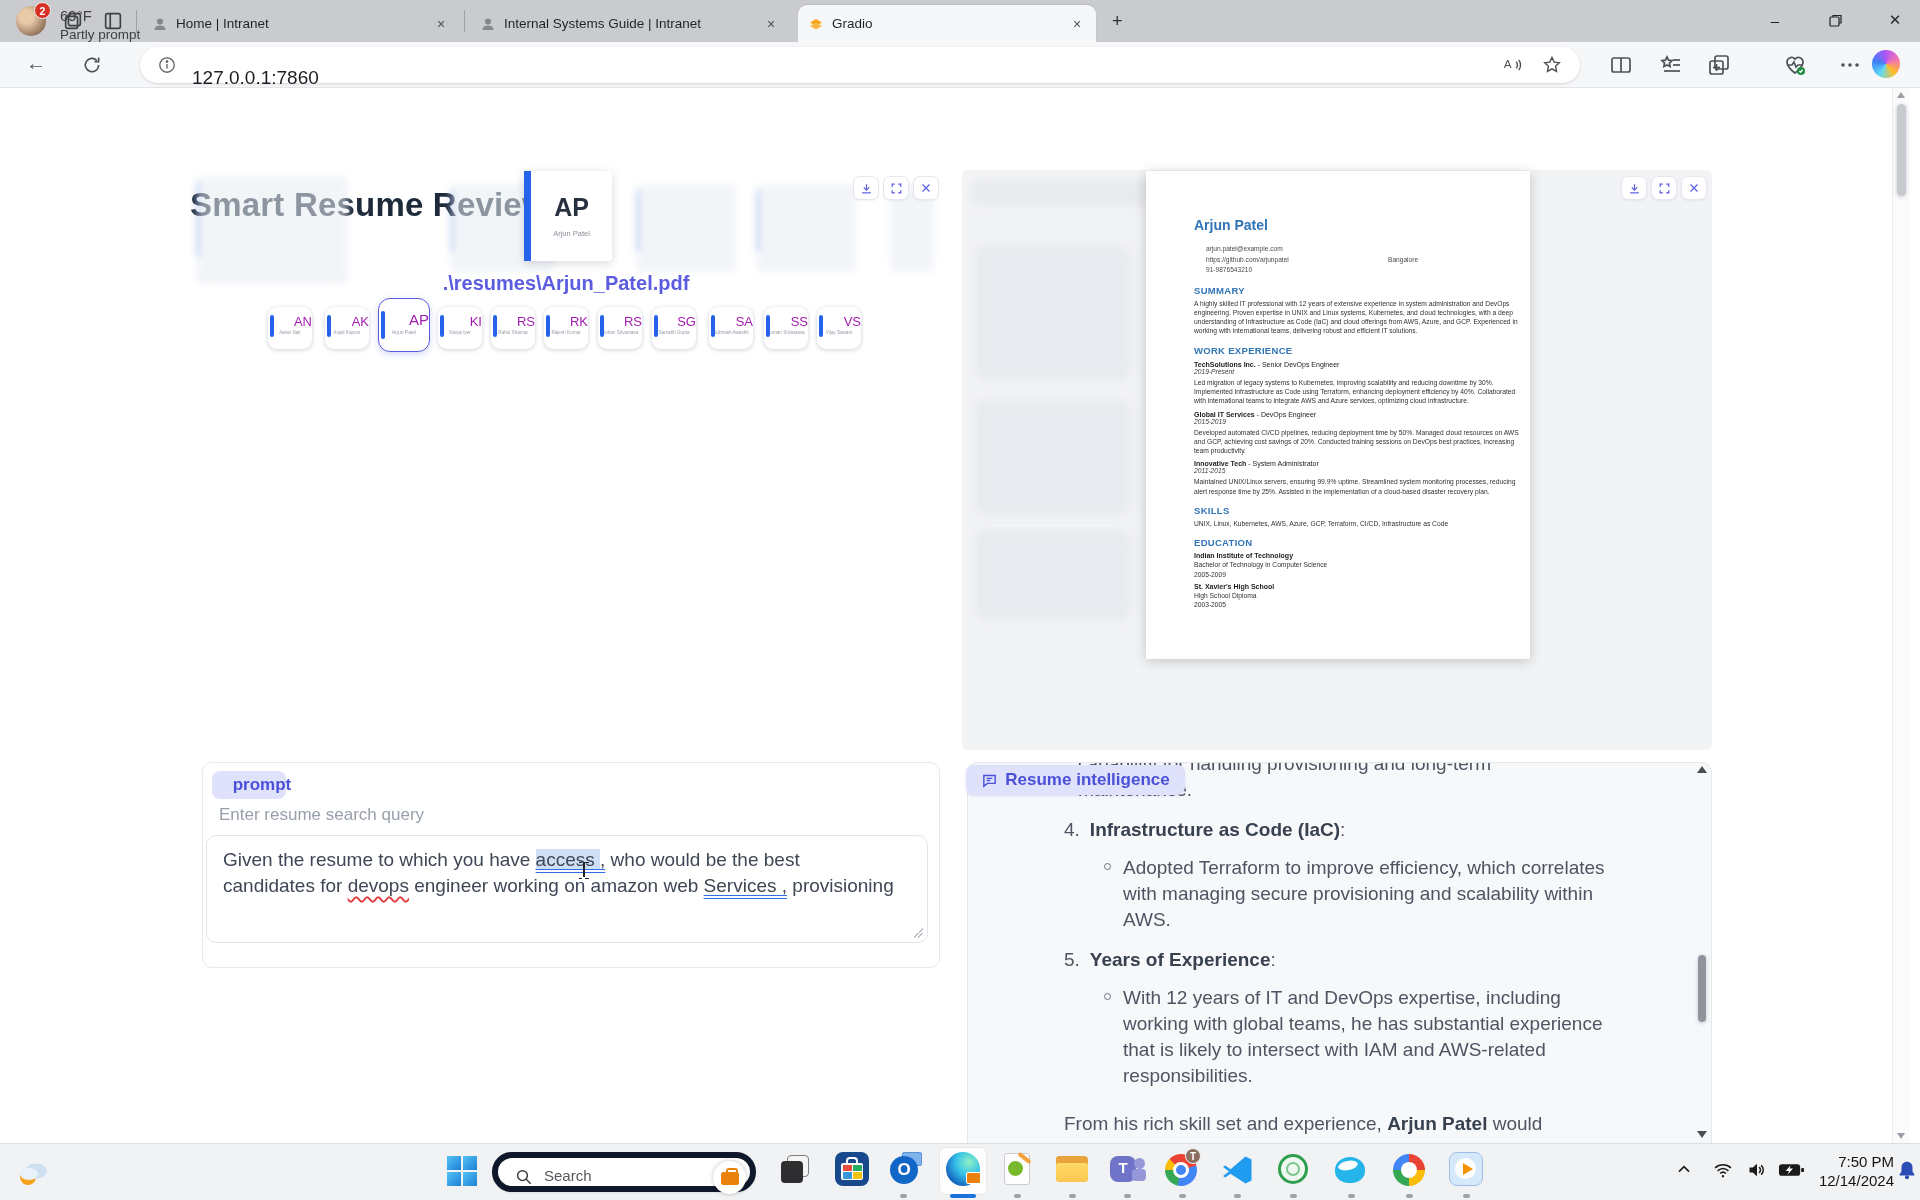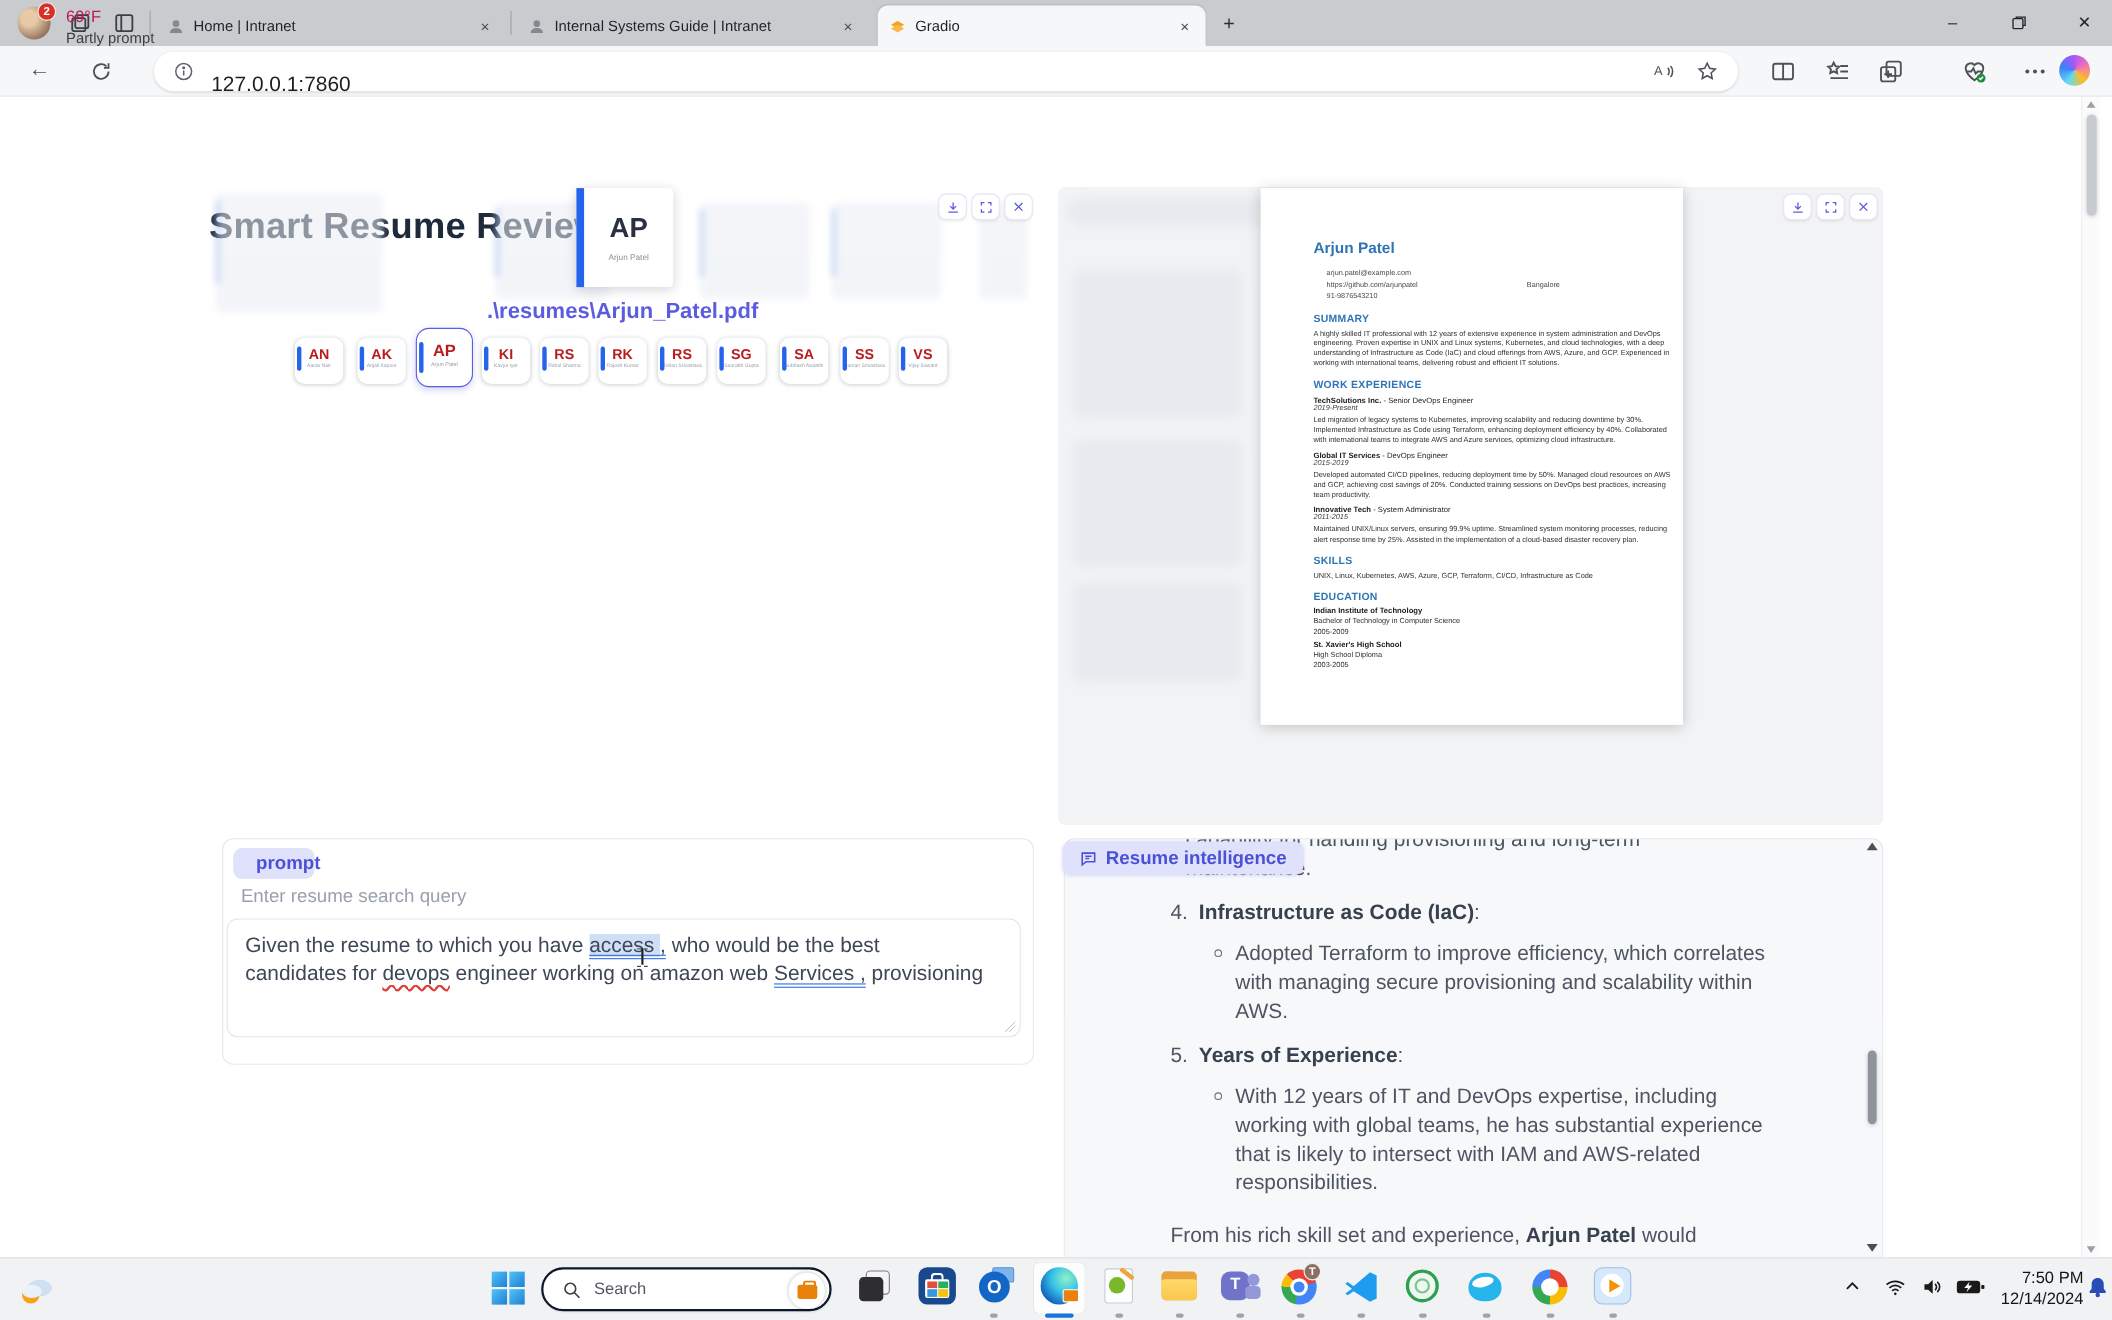--- a/index.html
+++ b/index.html
@@ -36,21 +36,21 @@
   .ghost .gbar{position:absolute;left:0;top:6px;width:4px;height:70%;background:#9db6e8;border-radius:2px;}
 
   .bigcard{position:absolute;left:524px;top:83px;width:88px;height:90px;background:#fff;border-radius:4px;box-shadow:0 2px 10px rgba(30,40,70,.18);}
   .bigcard .bar{position:absolute;left:0;top:0;width:7px;height:100%;background:#2563eb;}
   .bigcard .init{position:absolute;left:7px;right:0;top:22px;text-align:center;font-size:25px;font-weight:700;color:#27313f;}
   .bigcard .nm{position:absolute;left:7px;right:0;top:58px;text-align:center;font-size:7.5px;color:#8a8f98;}
   .filename{position:absolute;left:396px;top:184px;width:340px;text-align:center;font-size:20px;font-weight:600;color:#5b5ce0;}
 
   .thumb{position:absolute;top:219px;width:44px;height:42px;background:#fff;border-radius:9px;box-shadow:0 1px 4px rgba(30,40,70,.22);}
   .thumb .tbar{position:absolute;left:2px;top:8px;width:4px;height:22px;background:#2563eb;border-radius:2px;}
-  .thumb .ti{margin-top:7px;text-align:center;font-size:13px;font-weight:700;color:#b91c1c;}
+  .thumb .ti{margin-top:7px;text-align:right;font-size:13px;font-weight:400;color:#a21caf;}
   .thumb .tn{margin-top:1px;text-align:center;font-size:4.6px;color:#98a0ab;white-space:nowrap;overflow:hidden;}
   .thumb.sel{top:210px;width:52px;height:54px;border:1.5px solid #5b5ce0;border-radius:12px;box-shadow:0 2px 6px rgba(80,90,220,.25);}
   .thumb.sel .ti{margin-top:12px;font-size:15px;}
   .thumb.sel .tn{font-size:5px;}
   .thumb.sel .tbar{top:12px;height:28px;}
 
   .iconbtn{width:26px;height:24px;border-radius:7px;background:#fff;border:1px solid #e6e6f2;box-shadow:0 1px 2px rgba(0,0,0,.06);
     display:flex;align-items:center;justify-content:center;color:#5b5ce0;}
   .trio{position:absolute;display:flex;gap:4px;}
 
@@ -99,27 +99,27 @@
   .md .closing{margin-top:22px;}
   .md b{color:#38414f;}
   .sb-arrow{width:0;height:0;border-left:5px solid transparent;border-right:5px solid transparent;}
   .outsb{position:absolute;left:1695px;top:678px;width:14px;height:372px;}
   .outsb .thumb{position:absolute;left:3px;top:189px;width:8px;height:67px;background:#8f949c;border-radius:4px;}
   .pagesb{position:absolute;left:1892px;top:0;width:17px;height:1055px;background:#fbfbfc;border-left:1px solid #ededf0;}
   .pagesb .thumb{position:absolute;left:4px;top:16px;width:9px;height:92px;background:#c7cacf;border-radius:5px;}
 
   
   .taskbar{position:absolute;left:0;top:1143px;width:1920px;height:57px;background:#f0f2f4;border-top:1px solid #dddfe2;}
-  .wtemp{position:absolute;left:60px;top:7px;font-size:15px;color:#be185d;}
+  .wtemp{position:absolute;left:60px;top:7px;font-size:15px;color:#404040;}
   .wcond{position:absolute;left:60px;top:27px;font-size:13.5px;color:#3d3f42;}
   .wbadge{position:absolute;left:34px;top:2px;width:17px;height:17px;border-radius:50%;background:#d93025;color:#fff;
     font-size:10.5px;font-weight:700;display:flex;align-items:center;justify-content:center;border:1.5px solid #f0f2f4;}
   .winlogo{position:absolute;left:447px;top:13px;width:30px;height:30px;display:grid;grid-template-columns:14px 14px;grid-gap:2px;}
   .winlogo i{width:14px;height:14px;background:linear-gradient(135deg,#54c3f7,#1d7fd4);}
-  .searchpill{position:absolute;left:492px;top:9px;width:264px;height:40px;border-radius:20px;background:#fff;border:2px solid #0f172a;box-shadow:0 1px 2px rgba(0,0,0,.08);}
+  .searchpill{position:absolute;left:492px;top:9px;width:264px;height:40px;border-radius:20px;background:#fff;border:6px solid #0f172a;box-shadow:0 1px 2px rgba(0,0,0,.08);}
   .searchtxt{position:absolute;left:46px;top:9px;font-size:15px;color:#54585e;}
   .bcirc{position:absolute;right:4px;top:3px;width:33px;height:33px;border-radius:50%;background:#fff;box-shadow:0 0 4px rgba(0,0,0,.25);}
   .bc{position:relative;width:18px;height:13px;background:#e8820c;border-radius:2.5px;margin:11px auto 0;}
   .bc:before{content:"";position:absolute;top:-4px;left:5px;width:8px;height:5px;border:2px solid #e8820c;border-bottom:none;border-radius:3px 3px 0 0;}
   .ticon{position:absolute;top:1152px;width:36px;height:36px;}
   .rundot{position:absolute;top:1194px;width:7px;height:3.5px;background:#9fa3a9;border-radius:2px;}
   .edgehl{position:absolute;left:939px;top:1147px;width:48px;height:48px;background:#fdfdfe;border-radius:6px;box-shadow:inset 0 0 0 1px #e6e8ea;}
   .edgebar{position:absolute;left:950px;top:1194px;width:26px;height:3.5px;background:#1a73d9;border-radius:2px;}
   .edgeball{width:34px;height:34px;border-radius:50%;background:radial-gradient(circle at 68% 30%,#8ff2c4 0%,#35c1e8 40%,#1565c0 75%,#0d47a1 100%);}
   .clock{position:absolute;left:1814px;top:1152px;width:80px;text-align:right;font-size:15px;color:#141414;line-height:19px;}

